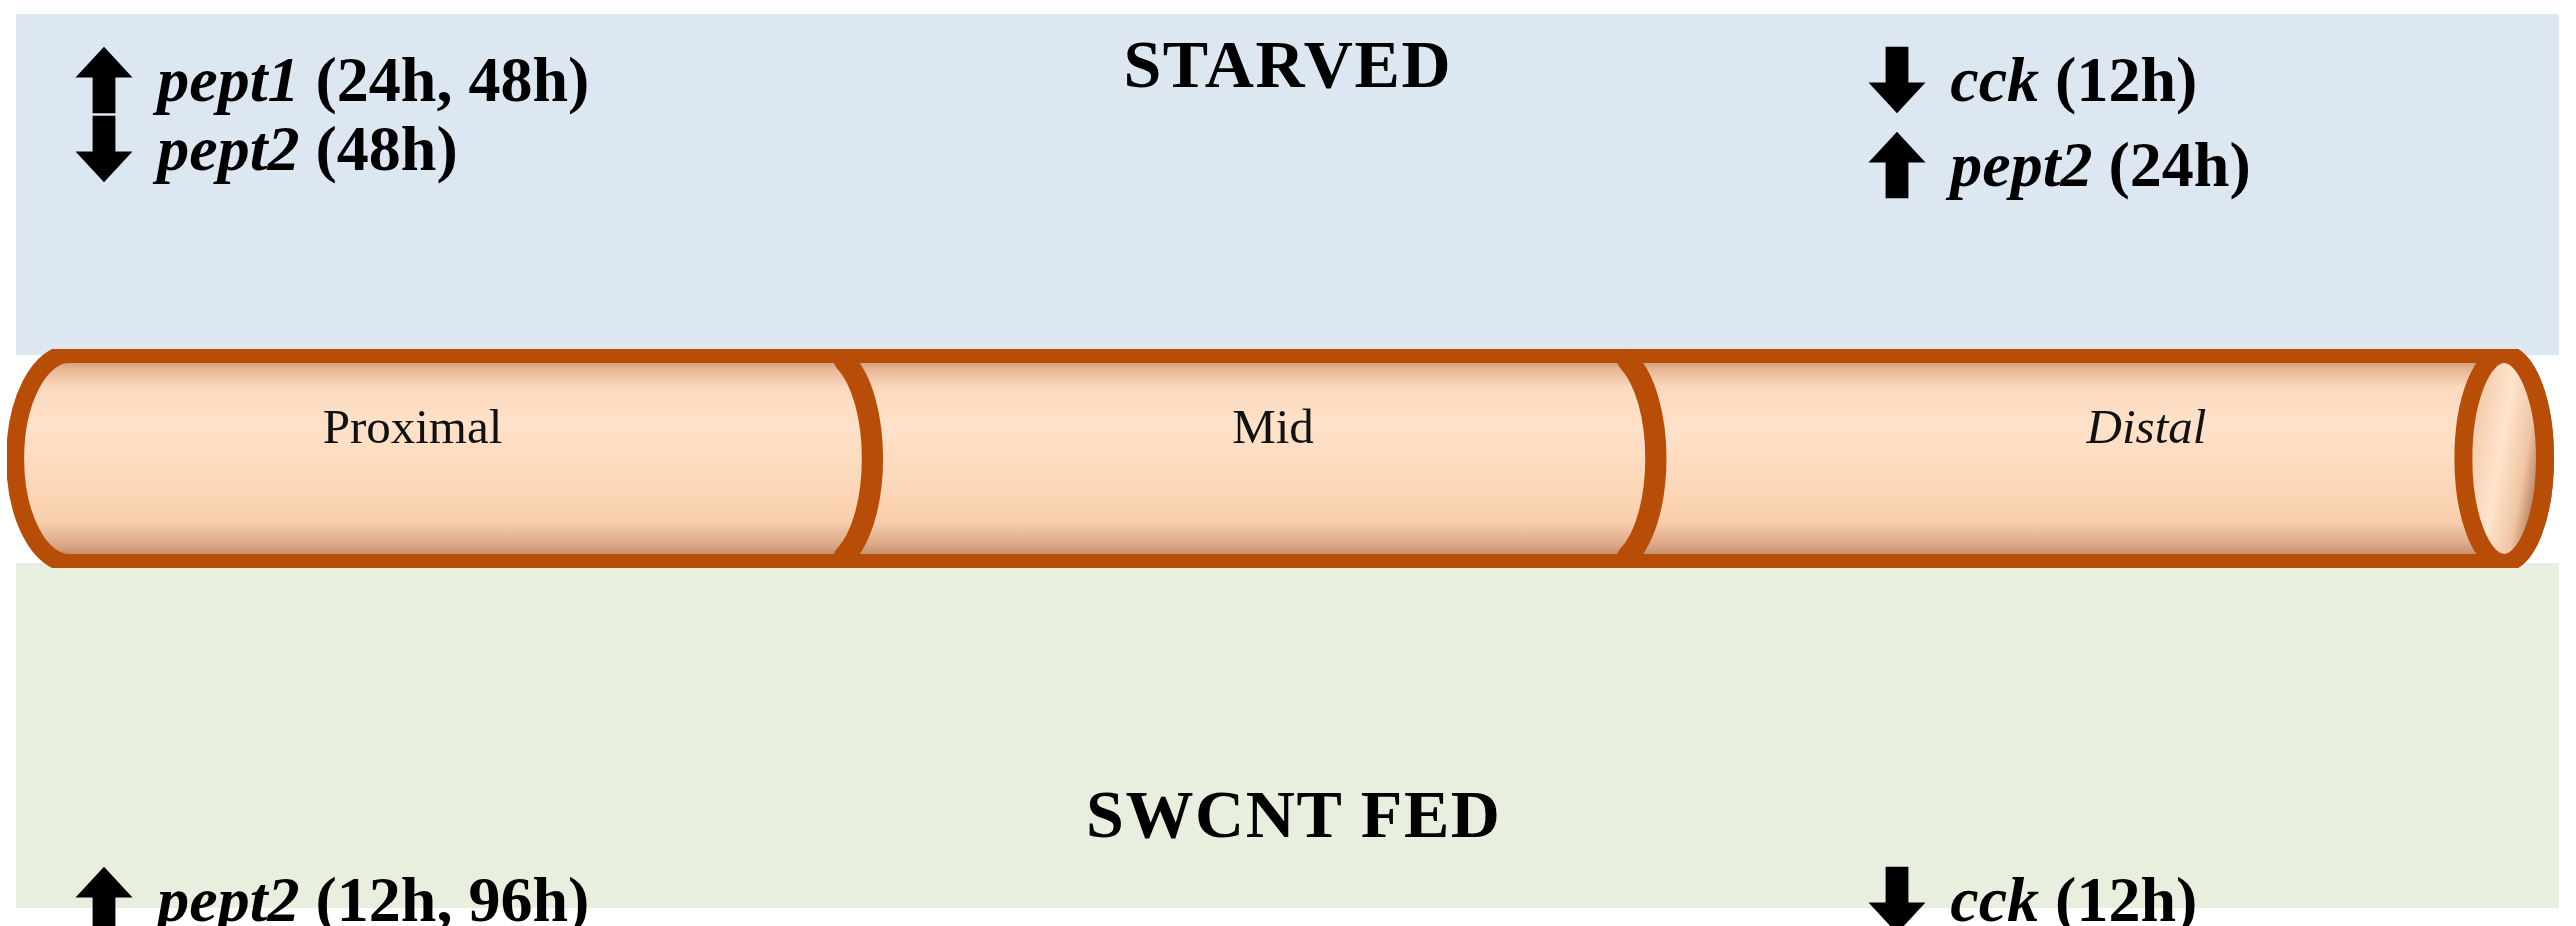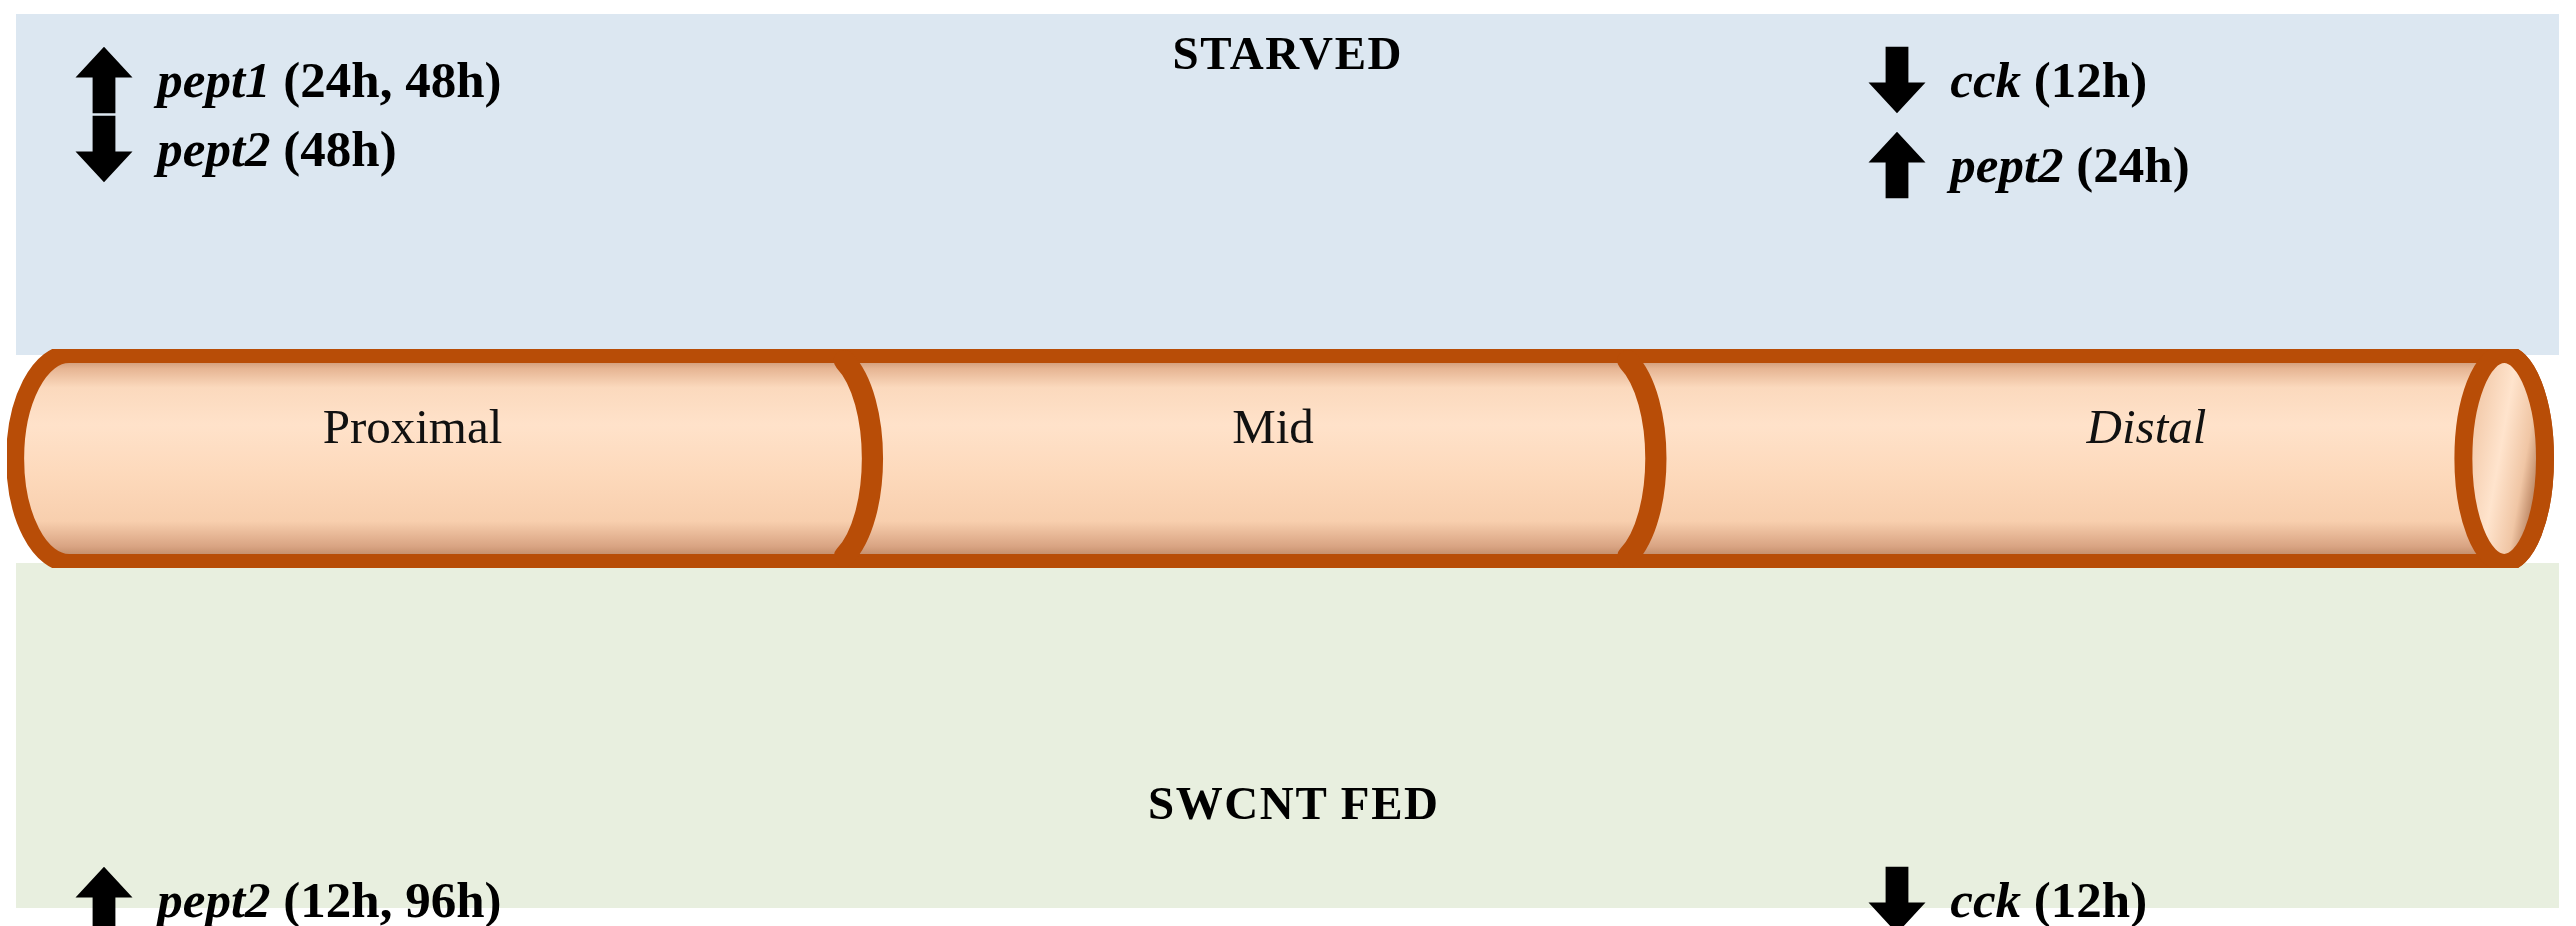--- a/index.html
+++ b/index.html
@@ -9,31 +9,31 @@
 
   
   .panel{position:absolute;left:16.3px;width:2543px;}
   #starved-panel{top:14px;height:341px;background:#dce7f1;}
   #fed-panel{top:563px;height:345px;background:#e8eeder;background:#e8efdf;}
 
   
   .panel-title{
     position:absolute;left:0;width:2543px;text-align:center;
     font-family:"Liberation Serif",serif;font-weight:bold;
-    font-size:47px;letter-spacing:1.6px;color:#000;line-height:1;
+    font-size:68px;letter-spacing:1.6px;color:#000;line-height:1;
   }
   #starved-title{top:16.3px;}
   #fed-title{top:217px;margin-left:6px;}
 
   
   .ann{position:absolute;display:flex;align-items:center;white-space:nowrap;}
   .ann .arrow-box{width:64px;height:70px;position:relative;flex:0 0 64px;}
   .ann .arrow-box svg{display:block;width:64px;height:70px;}
   .ann .ann-text{
-    font-family:"Liberation Serif",serif;font-size:51px;color:#000;
+    font-family:"Liberation Serif",serif;font-size:64px;color:#000;
     margin-left:21px;line-height:1;
   }
   .ann .gene{font-style:italic;font-weight:bold;}
   .ann .tp{font-weight:bold;font-style:normal;}
 
   
   #ann-tl-1{left:56px;top:31px;}
   #ann-tl-2{left:56px;top:100px;align-items:center;}
   #ann-tr-1{left:1849px;top:31px;}
   #ann-tr-2{left:1849px;top:116px;}

